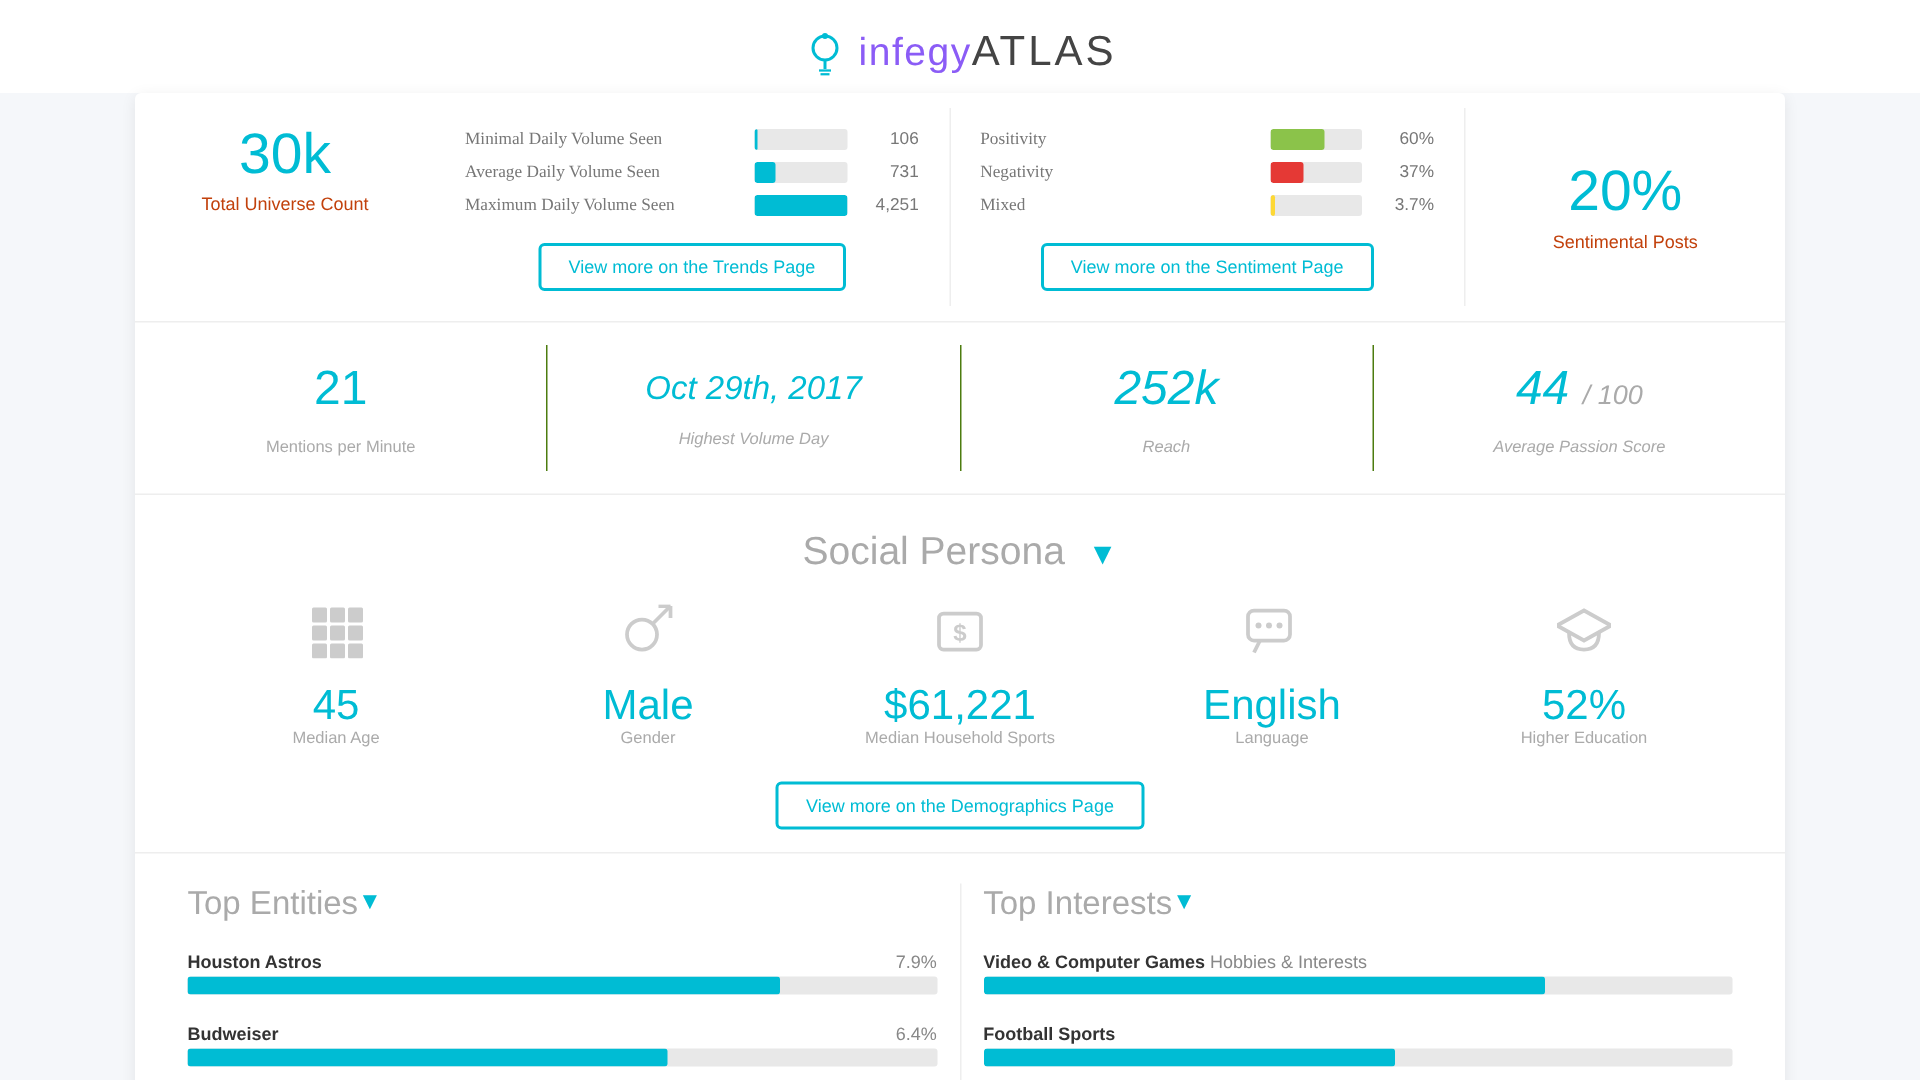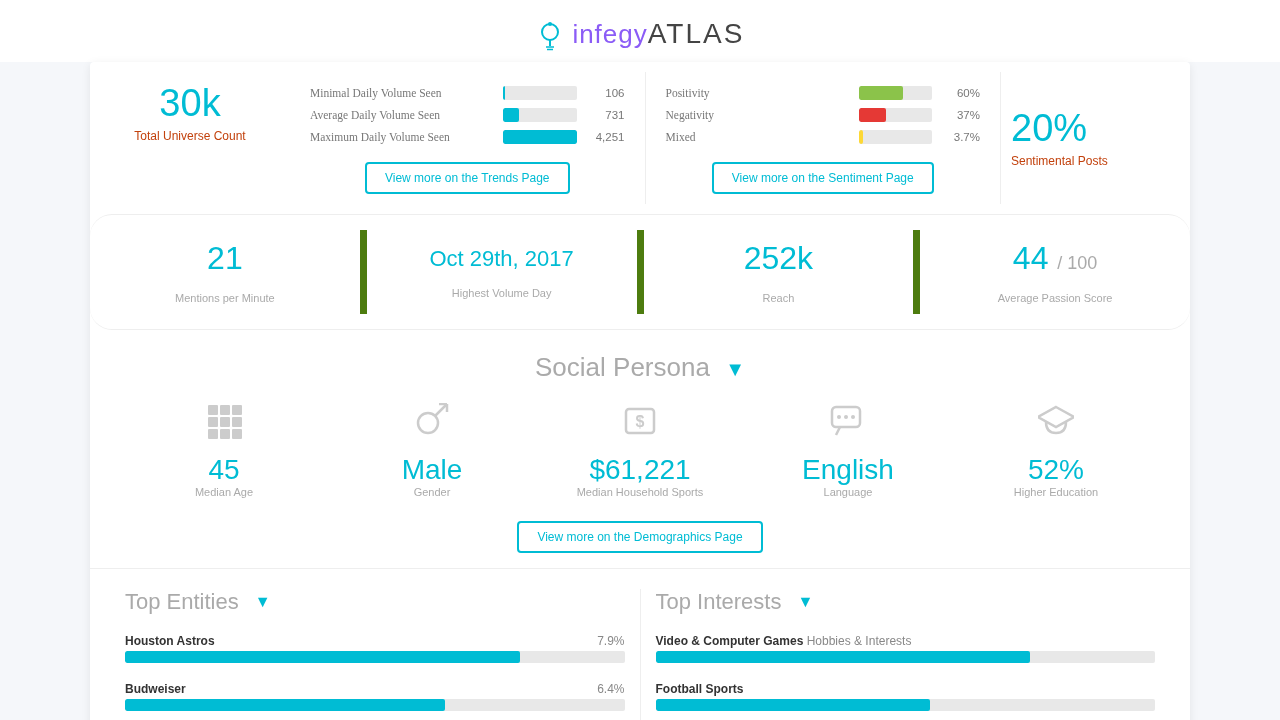--- a/index.html
+++ b/index.html
@@ -116,42 +116,42 @@
       flex: 1;
       padding: 10px 20px;
       display: flex;
       flex-direction: column;
       justify-content: center;
       border-left: 1px solid #eee;
     }
     .col-right-stat {
       display: flex;
       flex-direction: column;
-      align-items: flex-start;
+      align-items: center;
       justify-content: center;
-      width: 190px;
+      width: 214px;
       padding: 10px;
       border-left: 1px solid #eee;
     }
 
     
     .second-stats {
       display: flex;
       border-top: 1px solid #eee;
       border-bottom: 1px solid #eee;
       padding: 15px 0;
-      border-radius: 22px;
     }
     .second-stat {
       flex: 1;
       text-align: center;
       padding: 10px 0;
     }
     .second-stat + .second-stat {
-      border-left: 7px solid #4d7c0f;
+      border-left: 1px solid #4d7c0f;
+      font-style: italic;
     }
     .second-stat .big-num {
       font-size: 32px;
       color: #00bcd4;
       font-weight: 300;
     }
     .second-stat .sub-label {
       font-size: 11px;
       color: #aaa;
       margin-top: 15px;
@@ -214,21 +214,21 @@
       border-left: 1px solid #eee;
     }
 
     .bottom-title {
       font-size: 22px;
       font-weight: 300;
       color: #aaa;
       margin-bottom: 12px;
       display: flex;
       align-items: center;
-      gap: 16px;
+      gap: 0;
     }
     .bottom-title .download-icon {
       color: #00bcd4;
       font-size: 16px;
     }
 
     .entity-row {
       margin-bottom: 10px;
       margin-top: 19px;
     }

